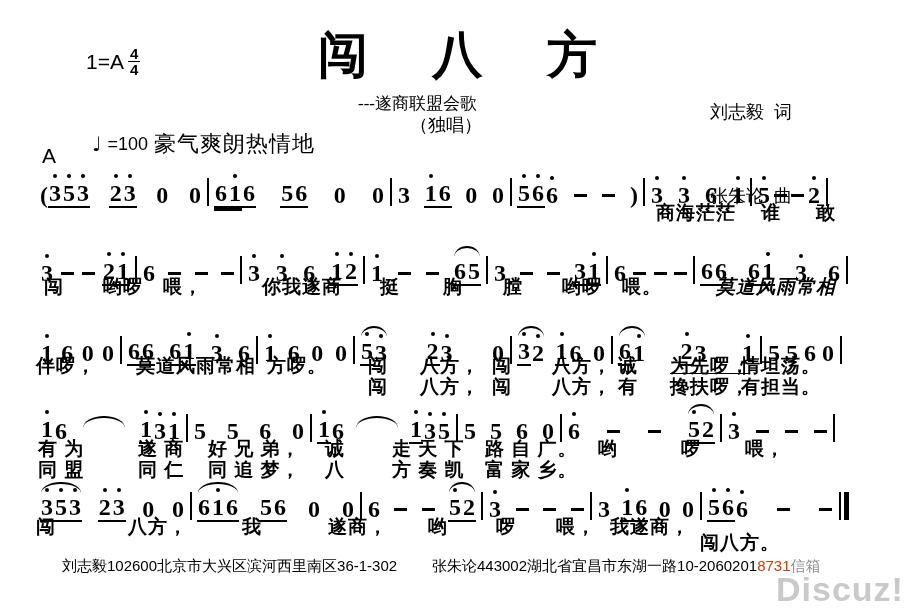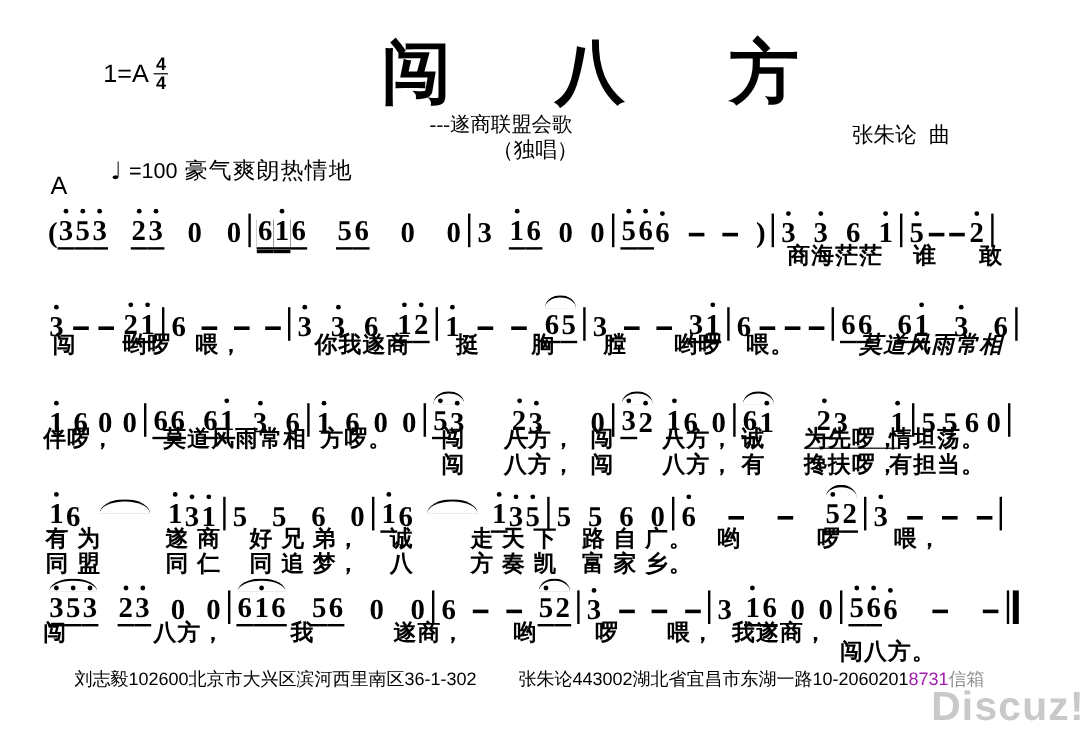--- a/index.html
+++ b/index.html
@@ -3,28 +3,28 @@
 <meta charset="utf-8">
 <style>
   html,body{margin:0;padding:0;}
   body{width:904px;height:612px;position:relative;background:#ffffff;overflow:hidden;
        font-family:"Liberation Sans",sans-serif;color:#000;}
   .abs{position:absolute;white-space:pre;}
   
   .keysig{left:86px;top:46px;font-size:21px;display:flex;align-items:center;gap:4px;}
   .frac{display:inline-flex;flex-direction:column;align-items:center;font-size:15px;font-weight:700;line-height:15px;}
   .frac .num{border-bottom:1.5px solid #000;padding:0 2px;}
-  .title{left:318px;top:22px;font-size:58px;font-weight:700;letter-spacing:26px;
-         font-family:Liberation Mono, monospace;}
+  .title{left:318px;top:22px;font-size:50px;font-weight:700;letter-spacing:26px;
+         font-family:Liberation Serif, serif;}
   .subtitle{left:358px;top:92px;font-size:17px;font-family:Liberation Serif, serif;}
   .subtitle2{left:410px;top:113px;font-size:18px;}
   .authors{left:710px;top:42px;font-size:18px;line-height:28px;text-align:left;}
   .temporow{left:92px;top:129px;font-size:18px;display:flex;align-items:center;gap:6px;}
   .temponote{font-family:"DejaVu Sans",sans-serif;font-size:20px;}
-  .expr{font-size:19px;letter-spacing:1px;}
+  .expr{font-size:22px;letter-spacing:1px;}
   .sectionA{left:42px;top:144px;font-size:21px;}
   
   .system{position:absolute;left:40px;display:flex;align-items:flex-end;}
   .measure{display:flex;justify-content:space-between;align-items:flex-end;height:40px;padding-top:14px;box-sizing:border-box;}
   .grp{position:relative;display:inline-flex;align-items:flex-end;}
   .grp .arc{position:absolute;top:-12px;left:1px;right:1px;height:9px;
             border-top:2px solid #000;border-radius:50% 50% 0 0/100% 100% 0 0;}
   .nt{position:relative;display:inline-block;font:700 24px "Liberation Serif",serif;
       line-height:26px;padding:0 1px;}
   .nt.u1{border-bottom:2px solid #000;}
@@ -38,38 +38,39 @@
   .tie::before{content:"";position:absolute;top:-2px;left:2px;right:2px;height:10px;
                border-top:2px solid #000;border-radius:50% 50% 0 0/100% 100% 0 0;}
   .bar{width:2px;height:28px;background:#000;margin:0 5px 2px 5px;align-self:flex-end;}
   .finalbar{width:10px;height:28px;position:relative;margin:0 2px 2px 6px;align-self:flex-end;}
   .finalbar::before{content:"";position:absolute;left:0;top:0;bottom:0;width:2px;background:#000;}
   .finalbar::after{content:"";position:absolute;right:0;top:0;bottom:0;width:5px;background:#000;}
   
   .lyr{position:absolute;font-weight:700;font-size:19px;letter-spacing:1px;white-space:pre;}
   
   .foot{font-size:15px;top:557px;}
-  .faint1{color:#a21caf;}
+  .faint1{color:#c2410c;}
   .faint2{color:#8f8f8f;}
   .watermark{left:776px;top:570px;font-size:34px;font-weight:700;color:#c9c9c9;letter-spacing:1px;}
 </style>
 </head>
 <body>
 
 <div class="abs keysig">
   <span>1=A</span>
   <span class="frac">
     <span class="num">4</span>
     <span>4</span>
   </span>
 </div>
 <div class="abs title">闯 八 方</div>
 <div class="abs subtitle">---遂商联盟会歌</div>
 <div class="abs subtitle2">（独唱）</div>
 <div class="abs authors">
+  <div>刘志毅  词</div>
   <div>张朱论  曲</div>
 </div>
 <div class="abs temporow">
   <span class="temponote">♩</span>
   <span>=100</span>
   <span class="expr">豪气爽朗热情地</span>
 </div>
 <div class="abs sectionA">A</div>
 
 <div id="score">

